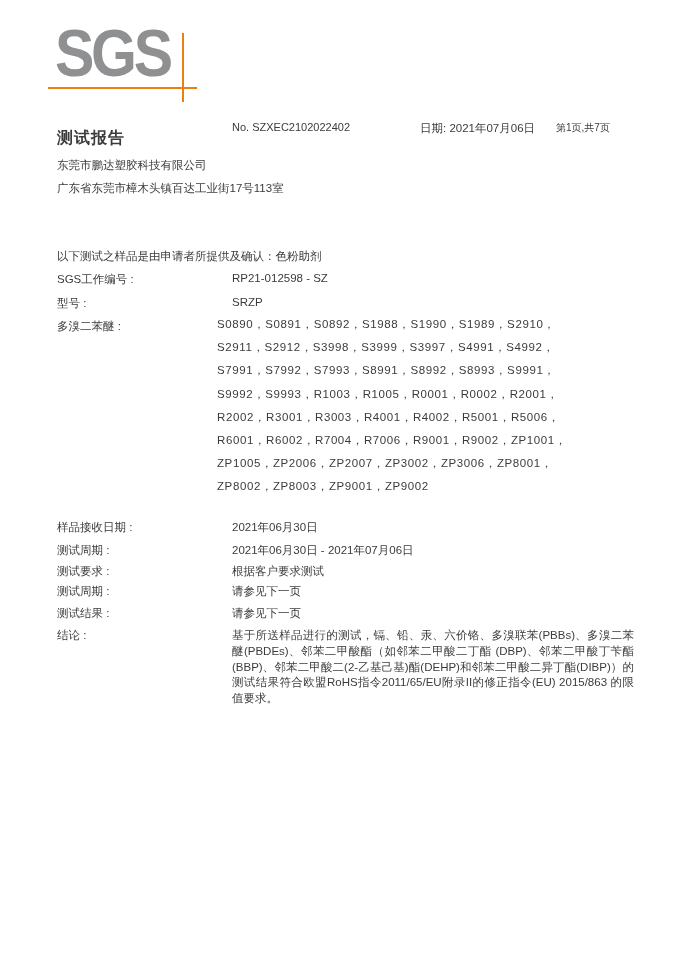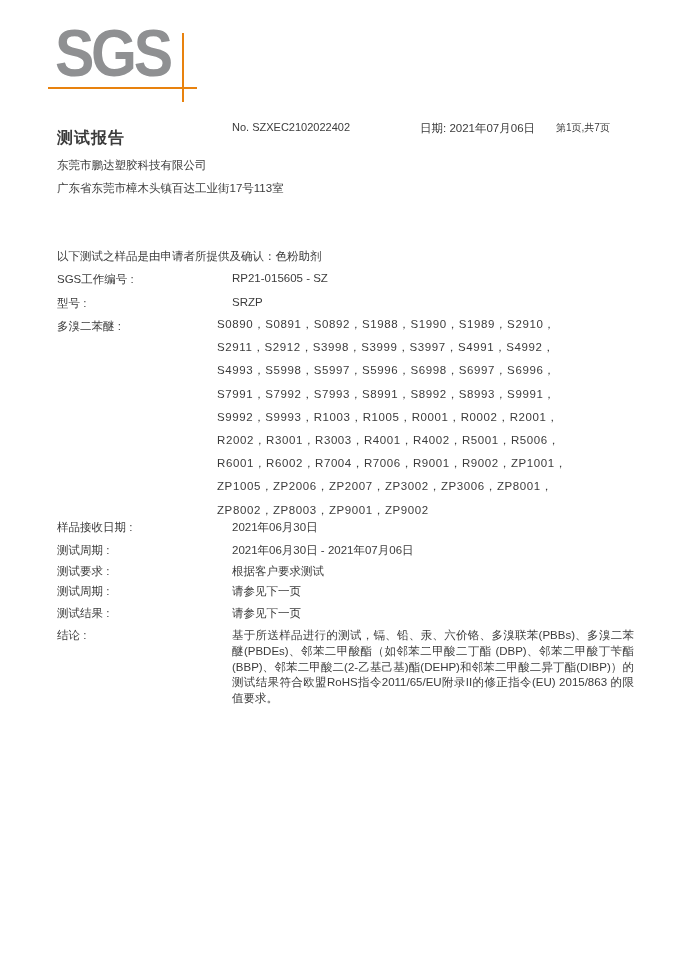--- a/index.html
+++ b/index.html
@@ -68,34 +68,33 @@
   <div class="abs report-no">No. SZXEC2102022402</div>
   <div class="abs report-date">日期: 2021年07月06日</div>
   <div class="abs report-page">第1页,共7页</div>
 
   <div class="abs bodytext" style="left:57px;top:158px">东莞市鹏达塑胶科技有限公司</div>
   <div class="abs bodytext" style="left:57px;top:181px">广东省东莞市樟木头镇百达工业街17号113室</div>
 
   <div class="abs bodytext" style="left:57px;top:249px">以下测试之样品是由申请者所提供及确认：色粉助剂</div>
 
   <div class="abs row" style="top:272px">
-    <span class="lbl">SGS工作编号 :</span><span class="val">RP21-015605 - SZ</span>
+    <span class="lbl">SGS工作编号 :</span><span class="val">RP21-012598 - SZ</span>
   </div>
 
   <div class="abs row" style="top:296px">
     <span class="lbl">型号 :</span><span class="val">SRZP</span>
   </div>
 
   <div class="abs row" style="top:319px">
     <span class="lbl">多溴二苯醚 :</span>
   </div>
   <div class="abs" style="left:217px;top:313px">
     <div class="code-line">S0890，S0891，S0892，S1988，S1990，S1989，S2910，</div>
     <div class="code-line">S2911，S2912，S3998，S3999，S3997，S4991，S4992，</div>
-    <div class="code-line">S4993，S5998，S5997，S5996，S6998，S6997，S6996，</div>
     <div class="code-line">S7991，S7992，S7993，S8991，S8992，S8993，S9991，</div>
     <div class="code-line">S9992，S9993，R1003，R1005，R0001，R0002，R2001，</div>
     <div class="code-line">R2002，R3001，R3003，R4001，R4002，R5001，R5006，</div>
     <div class="code-line">R6001，R6002，R7004，R7006，R9001，R9002，ZP1001，</div>
     <div class="code-line">ZP1005，ZP2006，ZP2007，ZP3002，ZP3006，ZP8001，</div>
     <div class="code-line">ZP8002，ZP8003，ZP9001，ZP9002</div>
   </div>
 
   <div class="abs row" style="top:520px">
     <span class="lbl">样品接收日期 :</span><span class="val">2021年06月30日</span>

